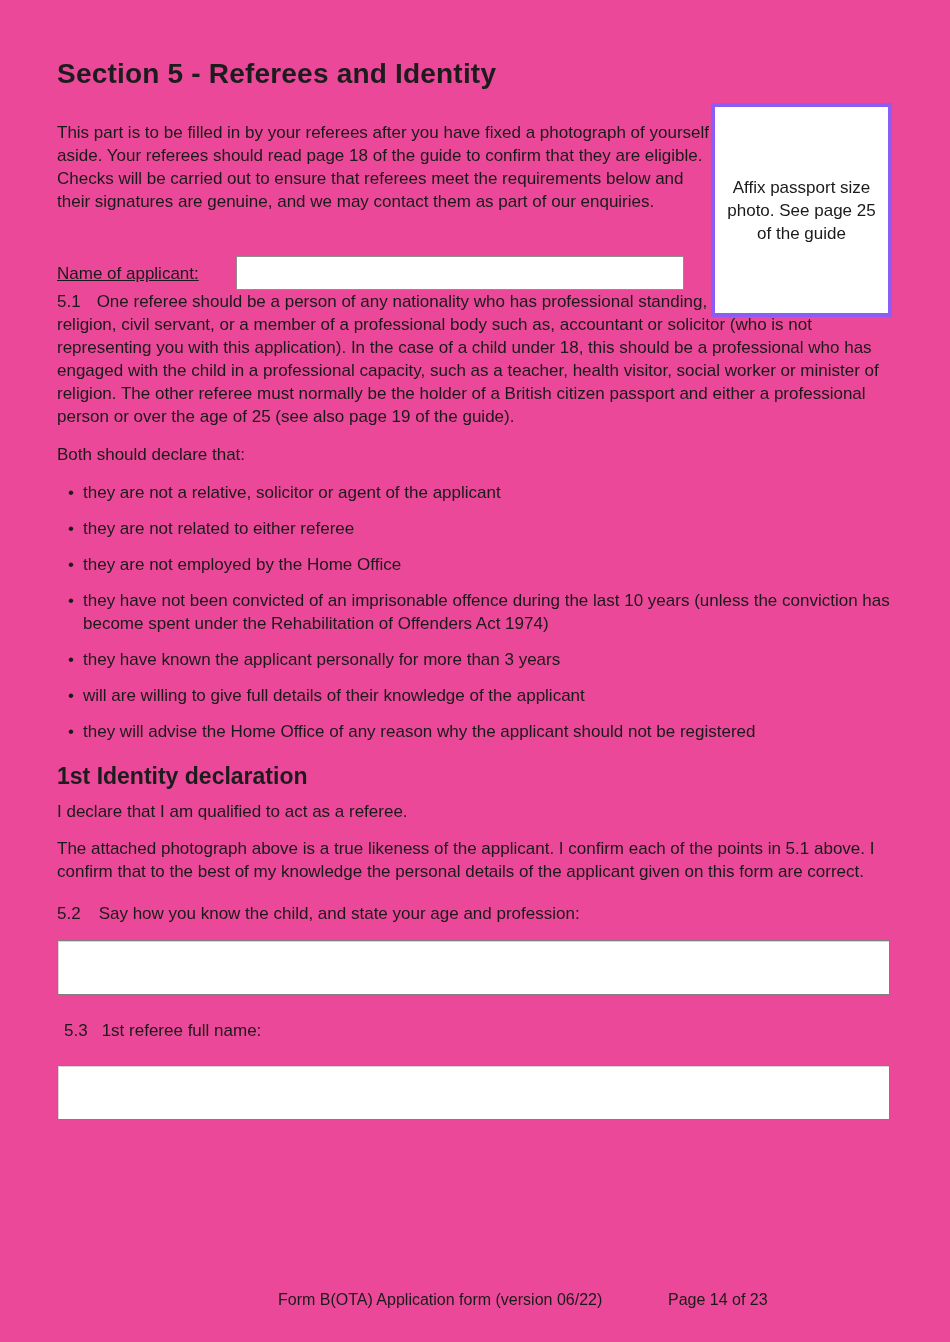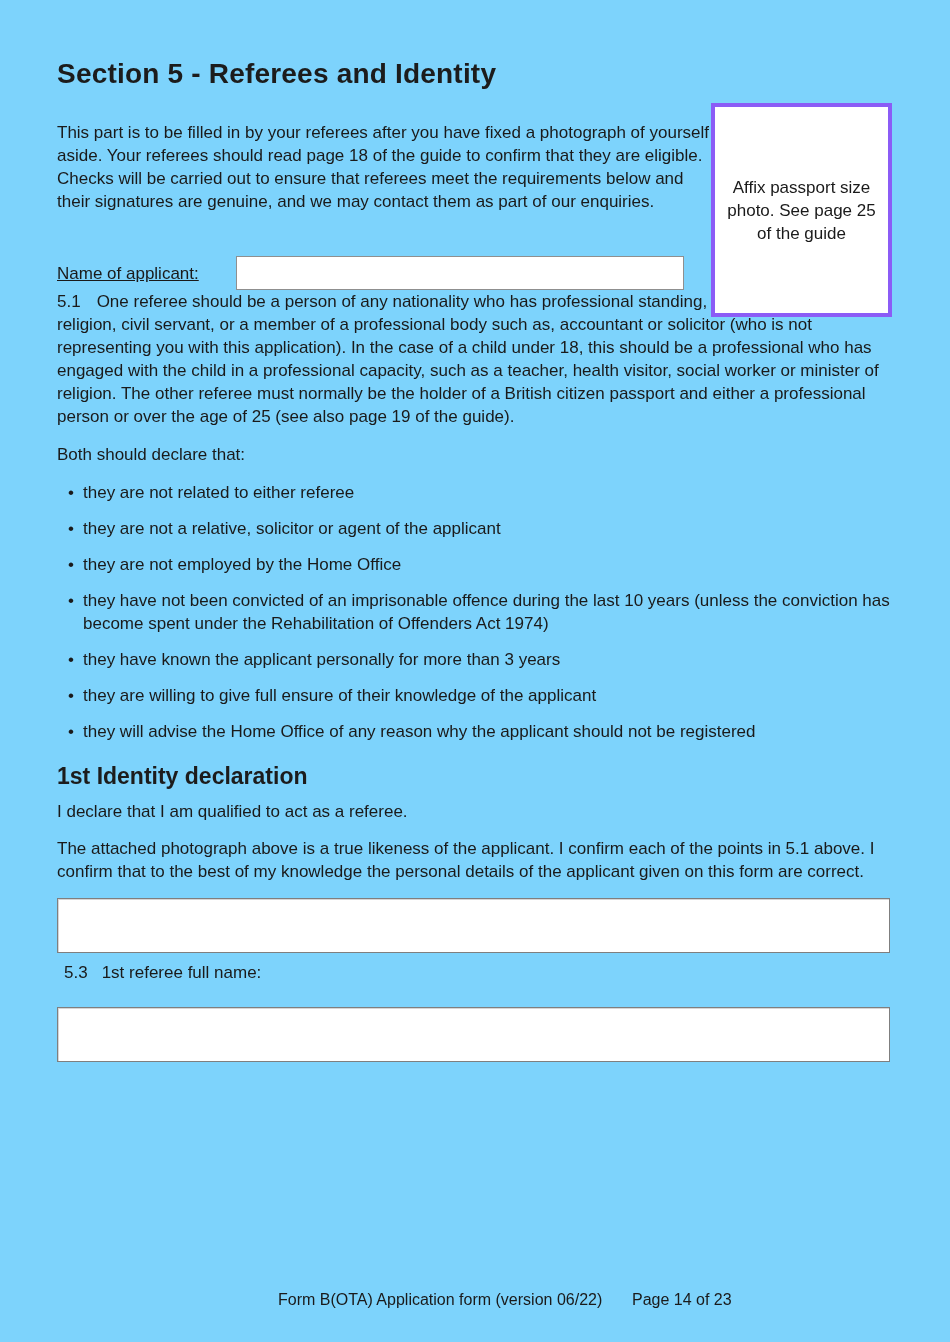--- a/index.html
+++ b/index.html
@@ -1,20 +1,20 @@
 <!DOCTYPE html>
 <html><head>
 <meta charset="utf-8">
 <style>
   html, body { margin: 0; padding: 0; background: #ffffff; }
   .page {
     position: relative;
     width: 950px;
     height: 1342px;
-    background: #7dd3fc;
+    background: #ec4899;
     color: #1a1a1a;
     font-family: "Liberation Sans", "DejaVu Sans", sans-serif;
     font-size: 17px;
     line-height: 23px;
     padding: 0 60px 0 57px;
     box-sizing: border-box;
     overflow: hidden;
   }
   h1.page-title {
     font-size: 28px;
@@ -86,21 +86,21 @@
     font-size: 23px;
     line-height: 27px;
     font-weight: bold;
     margin: 20px 0 0 0;
     color: #1c1c1c;
   }
   .decl-1 { margin-top: 10px; }
   .decl-2 { margin-top: 14px; }
   .q52 { margin-top: 19px; }
   .q52 .clause-num { margin-right: 18px; }
-  .q53 { margin-top: 8px; padding-left: 7px; }
+  .q53 { margin-top: 24px; padding-left: 7px; }
   .q53 .clause-num { margin-right: 14px; }
   textarea.answer-box {
     display: block;
     width: 833px;
     height: 55px;
     margin-top: 15px;
     border: 1px solid #7f7f7f;
     box-shadow: inset 1px 1px 0 #d6d6d6;
     background: #ffffff;
     resize: none;
@@ -114,21 +114,21 @@
   textarea.answer-box.second { margin-top: 23px; }
   .footer {
     position: absolute;
     top: 1291px;
     left: 0;
     width: 950px;
     font-size: 16px;
     line-height: 18px;
   }
   .footer-form { position: absolute; left: 278px; top: 0; }
-  .footer-page { position: absolute; left: 632px; top: 0; }
+  .footer-page { position: absolute; left: 668px; top: 0; }
 </style>
 </head>
 <body>
 
 <div class="page">
 
   <h1 class="page-title">Section 5 - Referees and Identity</h1>
 
   <p class="intro-text">This part is to be filled in by your referees after you have fixed a photograph of yourself aside. Your referees should read page 18 of the guide to confirm that they are eligible. Checks will be carried out to ensure that referees meet the requirements below and their signatures are genuine, and we may contact them as part of our enquiries.</p>
 
@@ -139,35 +139,36 @@
   <div class="name-row">
     <label class="name-label">Name of applicant:</label>
     <input type="text" class="name-input" placeholder="" style="">
   </div>
 
   <p class="clause-51"><span class="clause-num">5.1</span><span>One referee should be a person of any nationality who has professional standing, for example, minister of religion, civil servant, or a member of a professional body such as, accountant or solicitor (who is not representing you with this application). In the case of a child under 18, this should be a professional who has engaged with the child in a professional capacity, such as a teacher, health visitor, social worker or minister of religion. The other referee must normally be the holder of a British citizen passport and either a professional person or over the age of 25 (see also page 19 of the guide).</span></p>
 
   <p class="both-line">Both should declare that:</p>
 
   <ul class="bullets">
+    <li><span>they are not a relative, solicitor or agent of the applicant</span></li>
     <li><span>they are not related to either referee</span></li>
-    <li><span>they are not a relative, solicitor or agent of the applicant</span></li>
     <li><span>they are not employed by the Home Office</span></li>
     <li><span>they have not been convicted of an imprisonable offence during the last 10 years (unless the conviction has become spent under the Rehabilitation of Offenders Act 1974)</span></li>
     <li><span>they have known the applicant personally for more than 3 years</span></li>
-    <li><span>they are willing to give full ensure of their knowledge of the applicant</span></li>
+    <li><span>will are willing to give full details of their knowledge of the applicant</span></li>
     <li><span>they will advise the Home Office of any reason why the applicant should not be registered</span></li>
   </ul>
 
   <h2 class="sub-heading">1st Identity declaration</h2>
 
   <p class="decl-1">I declare that I am qualified to act as a referee.</p>
 
   <p class="decl-2">The attached photograph above is a true likeness of the applicant. I confirm each of the points in 5.1 above. I confirm that to the best of my knowledge the personal details of the applicant given on this form are correct.</p>
 
+  <p class="q52"><span class="clause-num">5.2</span><span>Say how you know the child, and state your age and profession:</span></p>
 
   <textarea class="answer-box" style=""></textarea>
 
   <p class="q53"><span class="clause-num">5.3</span><span>1st referee full name:</span></p>
 
   <textarea class="answer-box second" style=""></textarea>
 
   <div class="footer">
     <span class="footer-form">Form B(OTA) Application form (version 06/22)</span>
     <span class="footer-page">Page 14 of 23</span>

